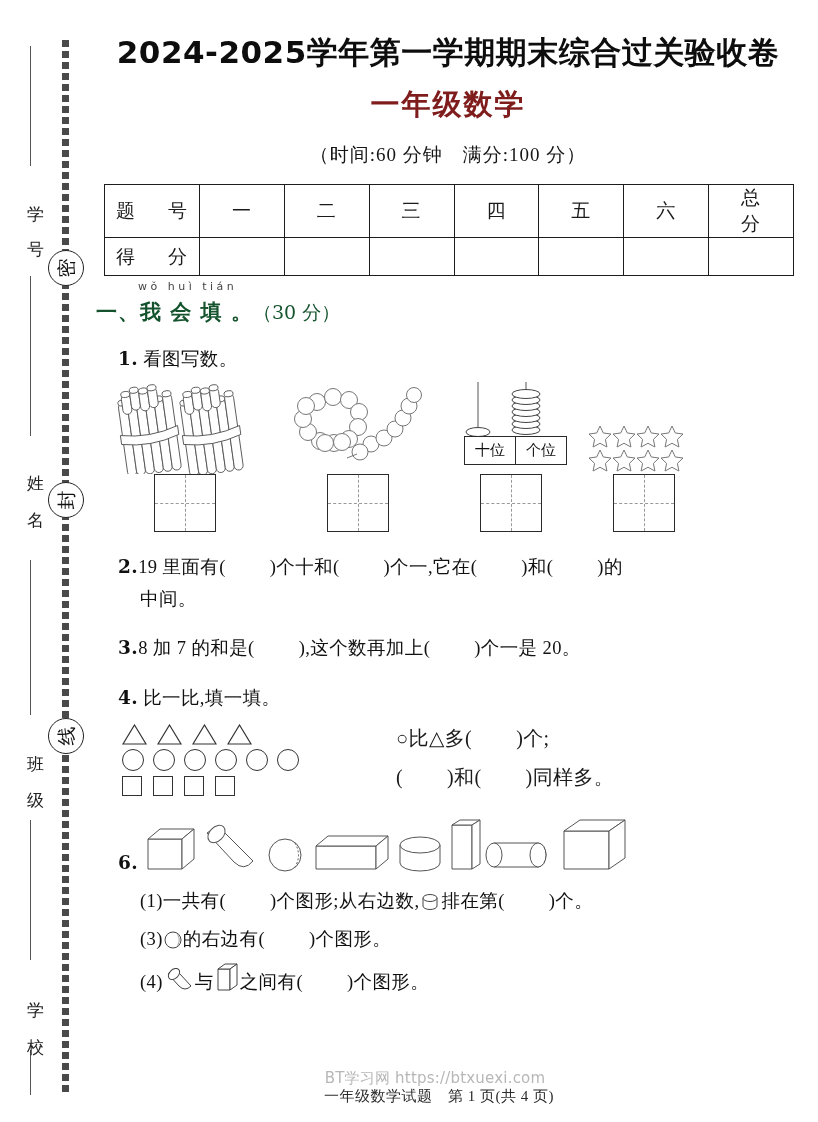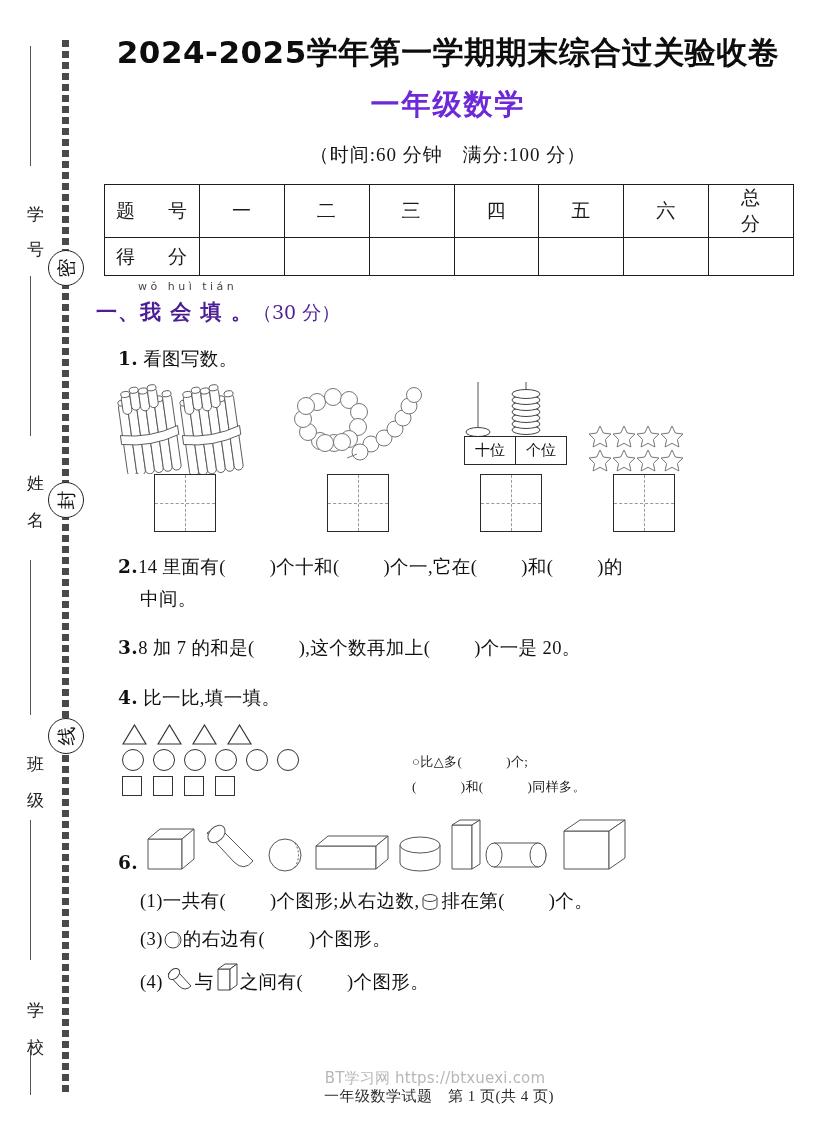--- a/index.html
+++ b/index.html
@@ -107,21 +107,21 @@
     color: #0d0d0d;
     padding-right: 14px;
   }
   .title-sub {
     margin: 11px 0 0 0;
     text-align: center;
     font-size: 29px;
     font-weight: bold;
     letter-spacing: 2px;
     font-family: "DejaVu Serif", serif;
-    color: #6d28d9;
+    color: #7f1d1d;
     padding-right: 14px;
   }
   .title-meta {
     margin: 17px 0 0 0;
     text-align: center;
     font-size: 19px;
     letter-spacing: 1px;
     color: #151515;
     padding-right: 14px;
   }
@@ -158,21 +158,21 @@
     font-size: 11px;
     letter-spacing: 3.5px;
     color: #444;
     font-family: "DejaVu Sans", sans-serif;
   }
   .sec-title {
     font-size: 21px;
     font-weight: bold;
     letter-spacing: 1px;
     font-family: "DejaVu Serif", serif;
-    color: #4c1d95;
+    color: #14532d;
     padding-top: 4px;
   }
   .sec-title .pts {
     font-weight: normal;
     font-size: 19px;
     letter-spacing: 0;
   }
 
   
   .q {
@@ -250,26 +250,25 @@
 
   
   .cmp-wrap {
     position: relative;
     height: 84px;
     margin: 4px 0 0 30px;
   }
   .cmp-left { position: absolute; left: 0; top: 2px; }
   .cmp-right {
     position: absolute;
-    left: 290px;
+    left: 274px;
     top: 0;
-    font-size: 13px;
+    font-size: 20px;
     line-height: 1.95;
     letter-spacing: 0.4px;
-    margin-top: 30px;
   }
   .shape-line { height: 26px; display: flex; align-items: center; }
   .tri-o {
     width: 25px; height: 21px;
     margin-right: 10px;
     position: relative;
   }
   .tri-o svg { display: block; }
   .cir-o {
     width: 22px; height: 22px;
@@ -510,21 +509,21 @@
           <polygon points="37,26 40.3,33 48,34 42.4,39.4 43.9,47 37,43.3 30.1,47 31.6,39.4 26,34 33.7,33"></polygon>
           <polygon points="61,26 64.3,33 72,34 66.4,39.4 67.9,47 61,43.3 54.1,47 55.6,39.4 50,34 57.7,33"></polygon>
           <polygon points="85,26 88.3,33 96,34 90.4,39.4 91.9,47 85,43.3 78.1,47 79.6,39.4 74,34 81.7,33"></polygon>
         </g>
       </svg>
       <div class="tianzi tz4"></div>
     </div>
   </div>
 
   <div class="q">
-    <span class="num">2.</span><span>14 里面有(</span><span class="blank-md"></span><span>)个十和(</span><span class="blank-md"></span><span>)个一,它在(</span><span class="blank-md"></span><span>)和(</span><span class="blank-md"></span><span>)的</span>
+    <span class="num">2.</span><span>19 里面有(</span><span class="blank-md"></span><span>)个十和(</span><span class="blank-md"></span><span>)个一,它在(</span><span class="blank-md"></span><span>)和(</span><span class="blank-md"></span><span>)的</span>
     <div class="q-indent">中间。</div>
   </div>
 
   <div class="q">
     <span class="num">3.</span><span>8 加 7 的和是(</span><span class="blank-md"></span><span>),这个数再加上(</span><span class="blank-md"></span><span>)个一是 20。</span>
   </div>
 
   <div class="q">
     <span class="num">4.</span>
     <span>比一比,填一填。</span>

